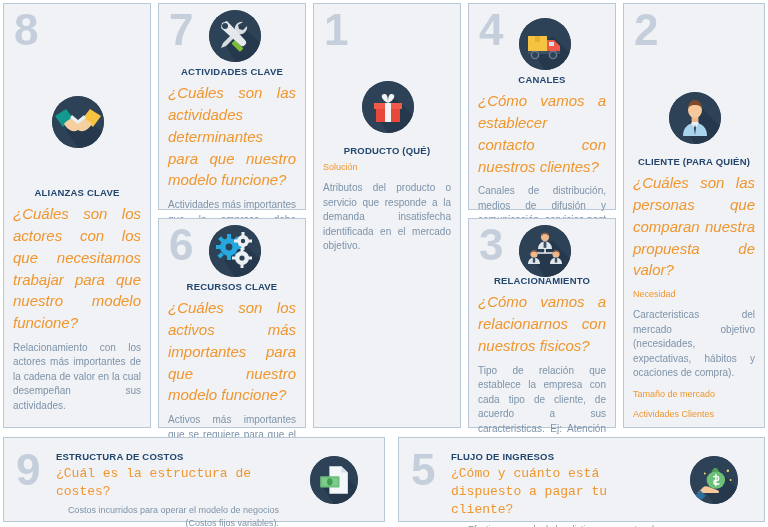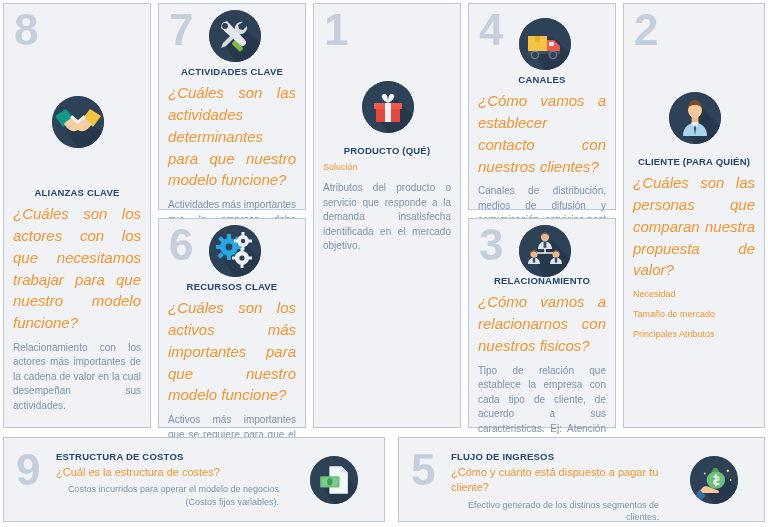--- a/index.html
+++ b/index.html
@@ -106,24 +106,25 @@
     right: 105px;
   }
   .wide-title {
     font-size: 9.5px;
     font-weight: bold;
     color: #23466e;
     margin: 0 0 3px 0;
     letter-spacing: 0.2px;
   }
   .wide-q {
-    font-size: 11px;
+    font-size: 13px;
     color: #f0962e;
     margin: 0 0 3px 0;
     line-height: 1.4;
+    font-family: Liberation Mono, monospace;
   }
   .wide-a {
     font-size: 9px;
     color: #7d93aa;
     margin: 0;
     line-height: 1.4;
     text-align: right;
   }
   .wide-icon {
     position: absolute;
@@ -330,22 +331,23 @@
             <rect x="22.6" y="22" width="6.8" height="8" fill="#f0b98c"></rect>
             <ellipse cx="26" cy="18" rx="7" ry="8" fill="#f7c89b"></ellipse>
             <path d="M19 17 c0 -7 4 -9 7 -9 s7 2 7 9 c-1 -3 -3 -4 -7 -4 s-6 1 -7 4z" fill="#7a4a2a"></path>
           </svg>
         </div>
       </div>
       <div class="body-area" style="top:152px;">
         <div class="title">CLIENTE (PARA QUIÉN)</div>
         <div class="q">¿Cuáles son las personas que comparan nuestra propuesta de valor?</div>
         <div class="sub">Necesidad</div>
+        <div class="a">Caracteristicas del mercado objetivo (necesidades, expectativas, hábitos y ocaciones de compra).</div>
         <div class="sub">Tamaño de mercado</div>
-        <div class="sub">Principales Atributos</div>
+        <div class="sub">Actividades Clientes</div>
       </div>
     </div>
   </div>
 
   <div class="panel" style="left:3px; top:437px; width:382px; height:85px;">
     <div class="wide-inner">
       <div class="wide-num">9</div>
       <div class="wide-text">
         <div class="wide-title">ESTRUCTURA DE COSTOS</div>
         <div class="wide-q">¿Cuál es la estructura de costes?</div>

